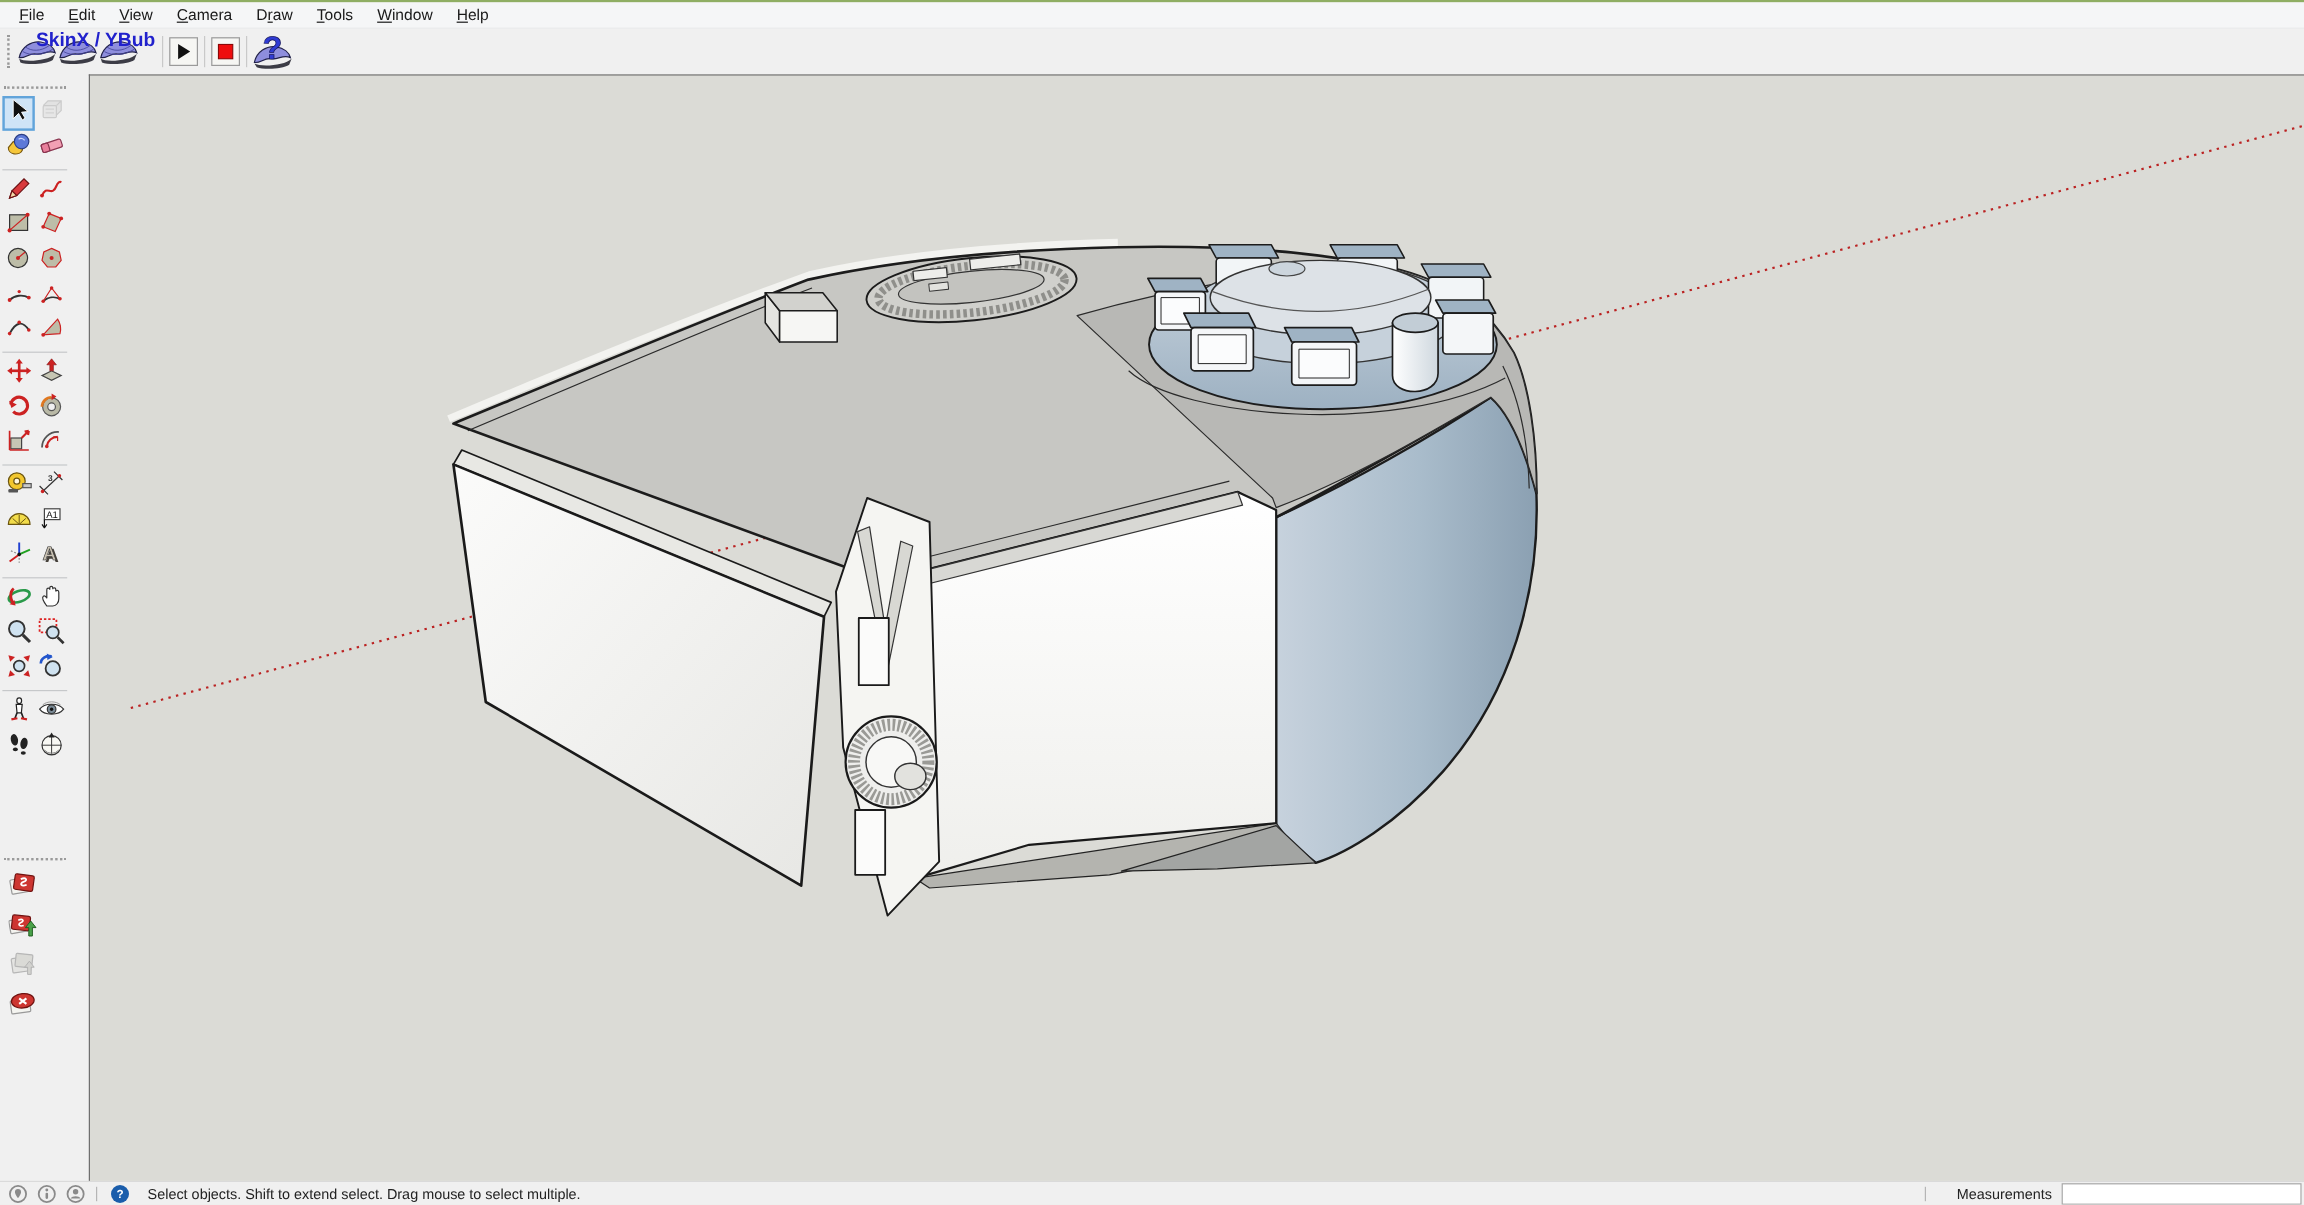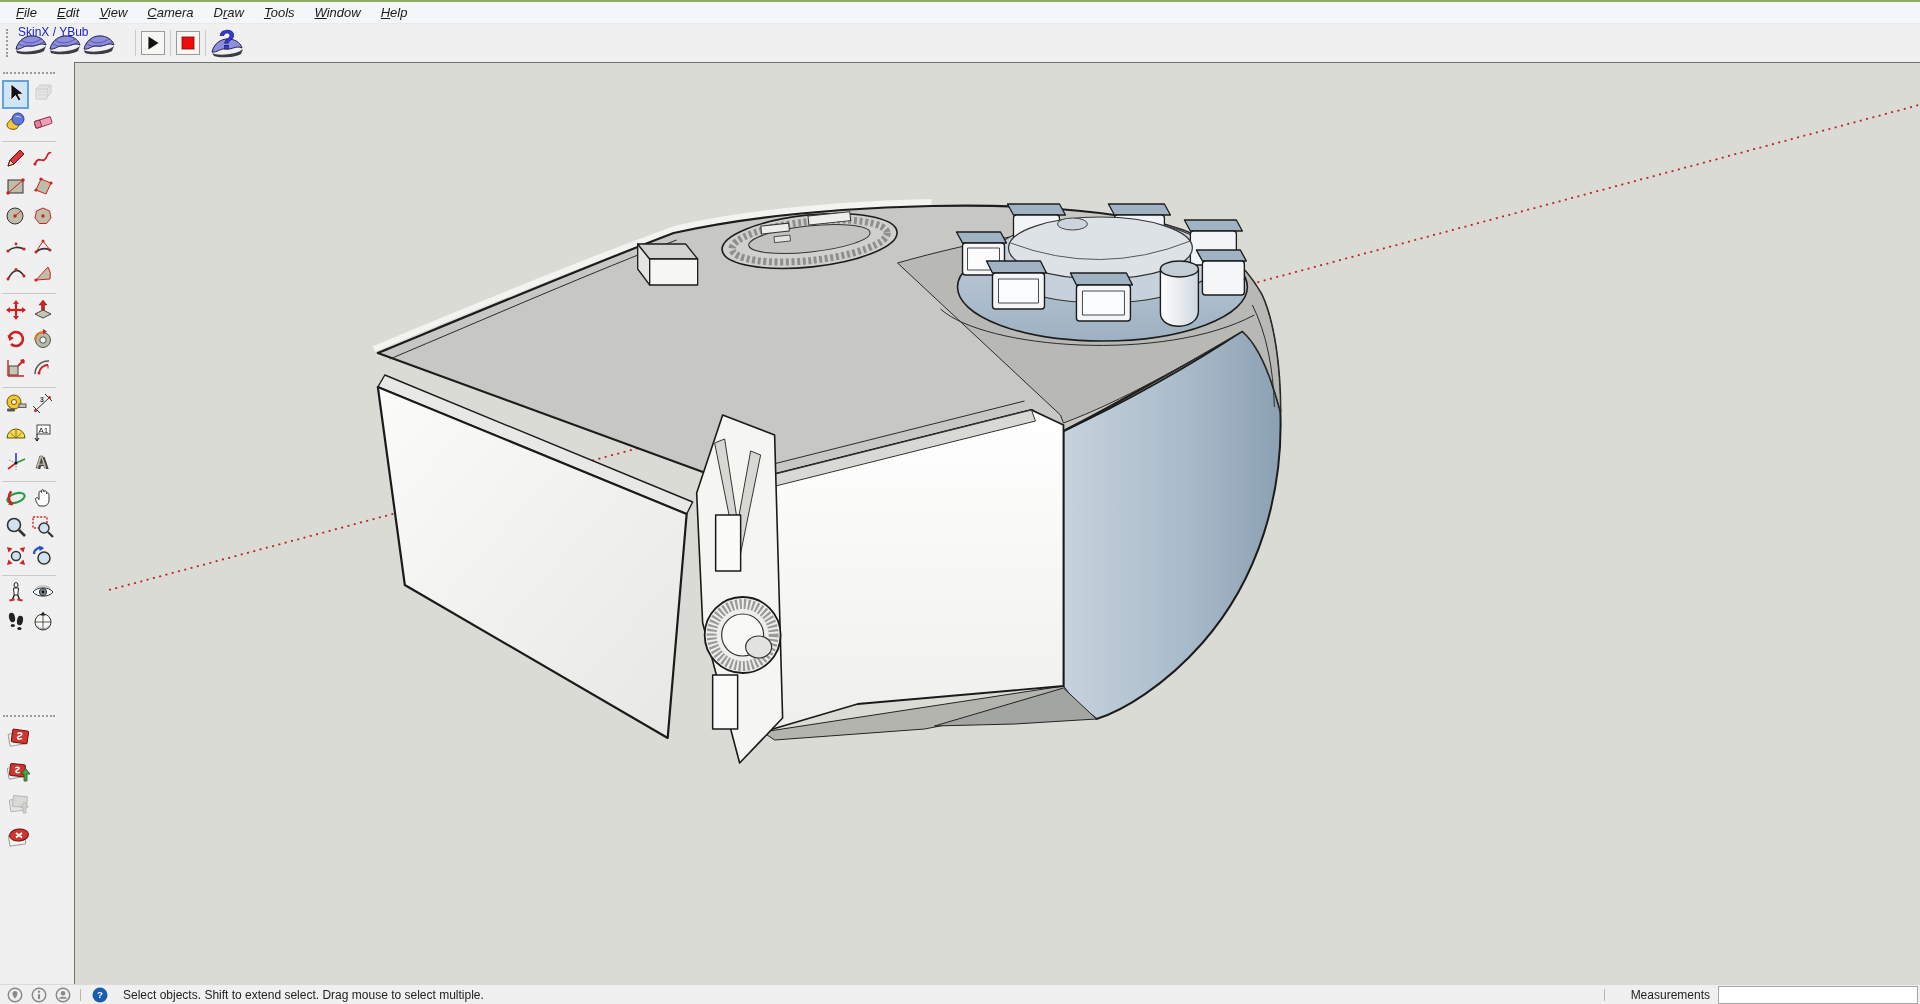--- a/index.html
+++ b/index.html
@@ -3,28 +3,28 @@
 <meta charset="utf-8">
 <style>
   * { margin:0; padding:0; box-sizing:border-box; }
   html,body { width:1920px; height:1004px; overflow:hidden; }
   body { font-family:"Liberation Sans", sans-serif; background:#f0f0f0; }
   #app { width:1920px; height:1004px; display:flex; flex-direction:column; }
 
   .titlestrip { height:2px; flex:0 0 2px; }
 
   .menubar { height:22px; flex:0 0 22px; background:#f5f6f7; display:flex; align-items:center;
-             padding-left:6px; border-bottom:1px solid #e8eaec;font-style:italic; }
+             padding-left:6px; border-bottom:1px solid #e8eaec; }
   .menu-item { font-size:13px; color:#1a1a1a; padding:2px 10px; cursor:default; }
   .menu-item u { text-decoration:underline; }
 
   .toolbar-top { height:38px; flex:0 0 38px; background:#f0f0f0; display:flex; align-items:center; padding-left:4px; }
   .vgrip { width:4px; height:28px; border-left:2px dotted #9a9a9a; margin:0 4px 0 2px; }
   .skin-group { position:relative; height:36px; width:118px; }
-  .skin-label { position:absolute; top:0px; left:4px; font-size:12px; font-weight:normal; color:#2121cc; white-space:nowrap; z-index:2; }
+  .skin-label { position:absolute; top:0px; left:16px; font-size:16px; font-weight:bold; color:#2121cc; white-space:nowrap; z-index:2; }
   .skin-blobs { position:absolute; bottom:1px; left:0; display:flex; }
   .tb-sep { width:1px; height:26px; background:#c9c9c9; margin:0 3px; }
   .tb-btn { width:24px; height:24px; border:1px solid #9a9a9a; background:#f6f6f3; display:flex;
             align-items:center; justify-content:center; margin:0 2px; }
   .tb-flat { width:36px; height:32px; display:flex; align-items:center; justify-content:center; }
 
   .main { flex:1 1 auto; display:flex; min-height:0; }
   .left-toolbar { width:74px; flex:0 0 74px; background:#f0f0f0; padding-top:8px; }
   .hgrip { width:52px; height:4px; border-top:2px dotted #9a9a9a; margin:2px 0 4px 3px; }
   .tool-sep { width:54px; height:1px; background:#c6c8ca; margin:3px 0 3px 2px; }

